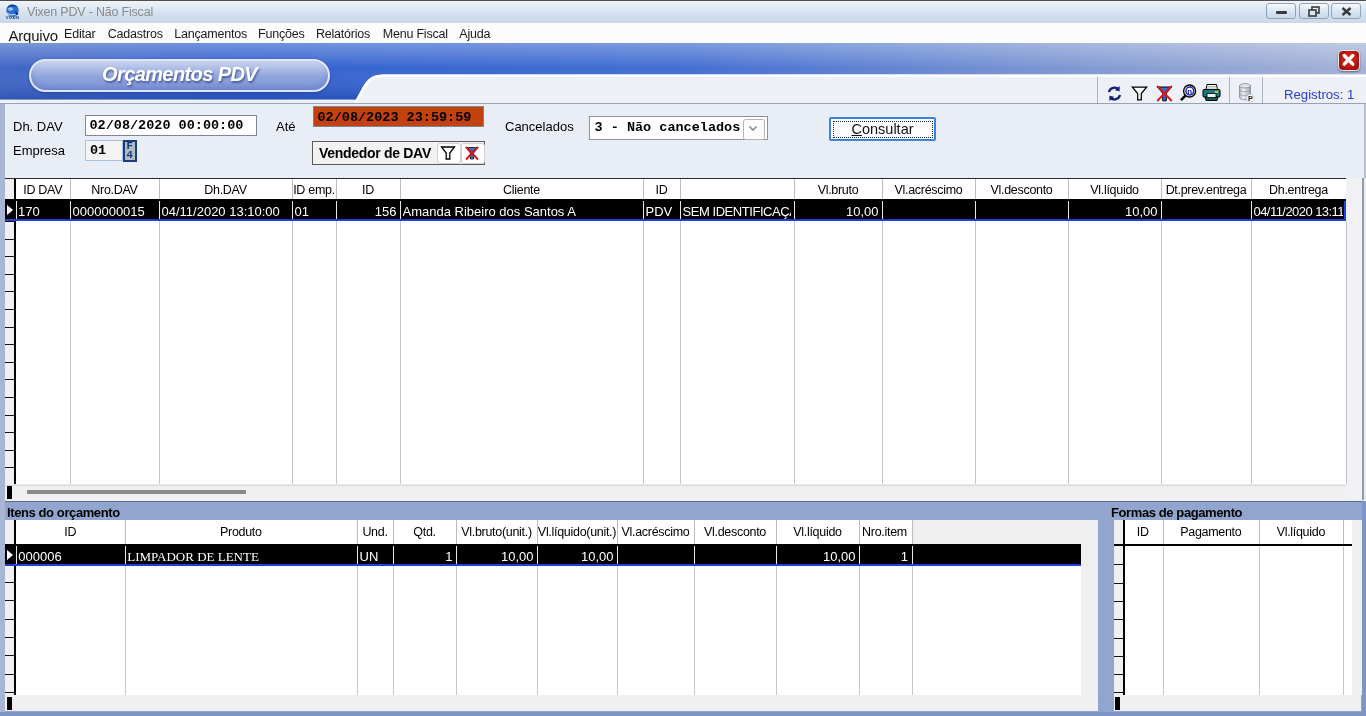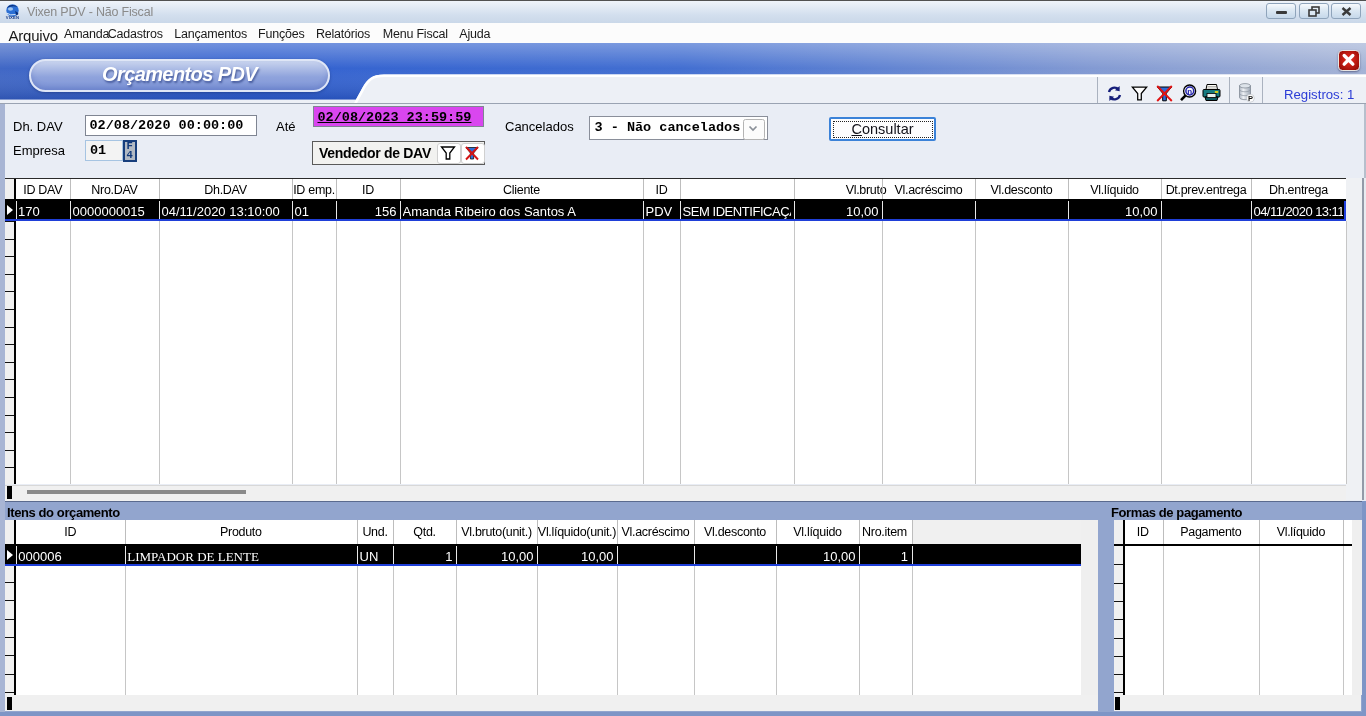--- a/index.html
+++ b/index.html
@@ -31,21 +31,21 @@
   </div>
 <div class="a" style="left:1298.5px;top:2.5px;width:30px;height:16.5px;border:1px solid #8fa4bb;border-radius:3px;background:linear-gradient(#f7fafd,#dce8f3 45%,#c6d8ea);box-sizing:border-box;"><svg width="30" height="16" viewBox="0 0 30 16">
       <rect x="12" y="3" width="7" height="6" fill="none" stroke="#3a3a3a" stroke-width="1.6"></rect>
       <rect x="9" y="6" width="7" height="6" fill="#dce8f3" stroke="#3a3a3a" stroke-width="1.6"></rect>
     </svg></div>
 <div class="a" style="left:1331px;top:2.5px;width:30px;height:16.5px;border:1px solid #8fa4bb;border-radius:3px;background:linear-gradient(#f7fafd,#dce8f3 45%,#c6d8ea);box-sizing:border-box;"><svg width="30" height="16" viewBox="0 0 30 16">
       <path d="M10.5 4 L18.5 11 M18.5 4 L10.5 11" stroke="#3a3a3a" stroke-width="2.4"></path>
     </svg></div>
 <div class="a" style="left:0;top:22.5px;width:1366px;height:20px;background:#fcfcfc;border-bottom:1.5px solid #4f4f4f;"></div>
 <div class="a" style="left:8.4px;top:26.5px;font-size:15px;letter-spacing:-0.2px;color:#1a1a1a;">Arquivo</div>
-<div class="a" style="left:64px;top:26.5px;font-size:12.5px;letter-spacing:-0.2px;color:#1a1a1a;">Amanda</div>
+<div class="a" style="left:64px;top:26.5px;font-size:12.5px;letter-spacing:-0.2px;color:#1a1a1a;">Editar</div>
 <div class="a" style="left:107.7px;top:26.5px;font-size:12.5px;letter-spacing:-0.2px;color:#1a1a1a;">Cadastros</div>
 <div class="a" style="left:174.3px;top:26.5px;font-size:12.5px;letter-spacing:-0.2px;color:#1a1a1a;">Lançamentos</div>
 <div class="a" style="left:258.1px;top:26.5px;font-size:12.5px;letter-spacing:-0.2px;color:#1a1a1a;">Funções</div>
 <div class="a" style="left:315.9px;top:26.5px;font-size:12.5px;letter-spacing:-0.2px;color:#1a1a1a;">Relatórios</div>
 <div class="a" style="left:382.7px;top:26.5px;font-size:12.5px;letter-spacing:-0.2px;color:#1a1a1a;">Menu Fiscal</div>
 <div class="a" style="left:459.3px;top:26.5px;font-size:12.5px;letter-spacing:-0.2px;color:#1a1a1a;">Ajuda</div>
 <div class="a" style="left:0;top:43px;width:1366px;height:60.5px;background:#edf0f6;">
 <svg width="1366" height="61" viewBox="0 0 1366 61" style="position:absolute;left:0;top:0">
 <defs>
 <linearGradient id="gb" x1="0" y1="0" x2="1" y2="0">
@@ -122,21 +122,21 @@
 <circle cx="13.4" cy="16.2" r="3.9" fill="#fdfdfd" stroke="#aab0b8" stroke-width="0.5"></circle>
 <text x="13.4" y="18.9" font-size="7.5" font-weight="bold" fill="#111" text-anchor="middle">P</text>
 </svg>
 <div class="a" style="left:1284px;top:86.5px;font-size:13.2px;color:#2b3cd6;">Registros: 1</div>
 <div class="a" style="left:0;top:104px;width:1366px;height:73.5px;background:#e9edf5;"></div>
 <div class="lab" style="left:13px;top:118.5px;">Dh. DAV</div>
 <div class="lab" style="left:276px;top:118.5px;">Até</div>
 <div class="lab" style="left:505px;top:118.5px;">Cancelados</div>
 <div class="lab" style="left:13px;top:143px;">Empresa</div>
 <div class="a mono" style="left:85px;top:114.5px;width:172px;height:21px;background:#fff;border:1px solid #7f8592;box-sizing:border-box;font-size:13.5px;color:#000;padding:2.5px 0 0 3.5px;white-space:nowrap;">02/08/2020 00:00:00</div>
-<div class="a mono" style="left:313px;top:106px;width:171px;height:21px;background:#d946ef;border:1px solid #7f8592;box-sizing:border-box;font-size:13.5px;color:#000;padding:2.5px 0 0 3.5px;white-space:nowrap;text-decoration:underline;">02/08/2023 23:59:59</div>
+<div class="a mono" style="left:313px;top:106px;width:171px;height:21px;background:#c2410c;border:1px solid #7f8592;box-sizing:border-box;font-size:13.5px;color:#000;padding:2.5px 0 0 3.5px;white-space:nowrap;">02/08/2023 23:59:59</div>
 <div class="a mono" style="left:85px;top:140px;width:38px;height:21px;background:#f3f3f3;border:1.5px solid #a6c4e2;box-sizing:border-box;font-size:13.5px;color:#000;padding:2px 0 0 4px;">01</div>
 <div class="a" style="left:123px;top:139.5px;width:13.5px;height:22px;background:#b2bac4;border:2px solid #173e7c;box-sizing:border-box;color:#10387a;font-size:10.5px;font-weight:bold;line-height:9.5px;text-align:center;font-family:'Liberation Mono',monospace;">F<br>4</div>
 <div class="a" style="left:588.5px;top:116px;width:179px;height:23.5px;background:#fff;border:1px solid #8a8f9a;box-sizing:border-box;">
 <div class="mono" style="position:absolute;left:5px;top:3px;font-size:13.5px;">3 - Não cancelados</div>
 <div style="position:absolute;right:2px;top:2px;width:20px;height:18.5px;background:#fcfcfc;border:1px solid #b4b4b4;border-radius:2.5px;">
 <svg width="17" height="16" viewBox="0 0 17 16">
         <path d="M5.5 6.5 L9 10 L12.5 6.5" fill="none" stroke="#8a9098" stroke-width="1.7"></path>
       </svg>
 </div>
   </div>
@@ -163,21 +163,21 @@
 <div class="a" style="left:4.5px;top:179px;width:9.5px;height:305px;background:#f0f0f0;"></div>
 <div class="a" style="left:14px;top:179px;width:1.5px;height:305px;background:#000;"></div>
 <div class="hdrcell" style="left:15.5px;top:182.5px;width:54.5px;">ID DAV</div>
 <div class="hdrcell" style="left:70px;top:182.5px;width:89px;">Nro.DAV</div>
 <div class="hdrcell" style="left:159px;top:182.5px;width:133px;">Dh.DAV</div>
 <div class="hdrcell" style="left:292px;top:182.5px;width:44px;">ID emp.</div>
 <div class="hdrcell" style="left:336px;top:182.5px;width:64px;">ID</div>
 <div class="hdrcell" style="left:400px;top:182.5px;width:243px;">Cliente</div>
 <div class="hdrcell" style="left:643px;top:182.5px;width:37px;">ID</div>
 <div class="hdrcell" style="left:680px;top:182.5px;width:114px;margin-top:15px;">Vendedor</div>
-<div class="hdrcell" style="left:794px;top:182.5px;width:88px;margin-left:28px;">Vl.bruto</div>
+<div class="hdrcell" style="left:794px;top:182.5px;width:88px;">Vl.bruto</div>
 <div class="hdrcell" style="left:882px;top:182.5px;width:93px;">Vl.acréscimo</div>
 <div class="hdrcell" style="left:975px;top:182.5px;width:93px;">Vl.desconto</div>
 <div class="hdrcell" style="left:1068px;top:182.5px;width:93px;">Vl.líquido</div>
 <div class="hdrcell" style="left:1161px;top:182.5px;width:90px;">Dt.prev.entrega</div>
 <div class="hdrcell" style="left:1251px;top:182.5px;width:95px;">Dh.entrega</div>
 <div class="hvline" style="left:70px;top:179px;height:20px;"></div>
 <div class="hvline" style="left:159px;top:179px;height:20px;"></div>
 <div class="hvline" style="left:292px;top:179px;height:20px;"></div>
 <div class="hvline" style="left:336px;top:179px;height:20px;"></div>
 <div class="hvline" style="left:400px;top:179px;height:20px;"></div>

